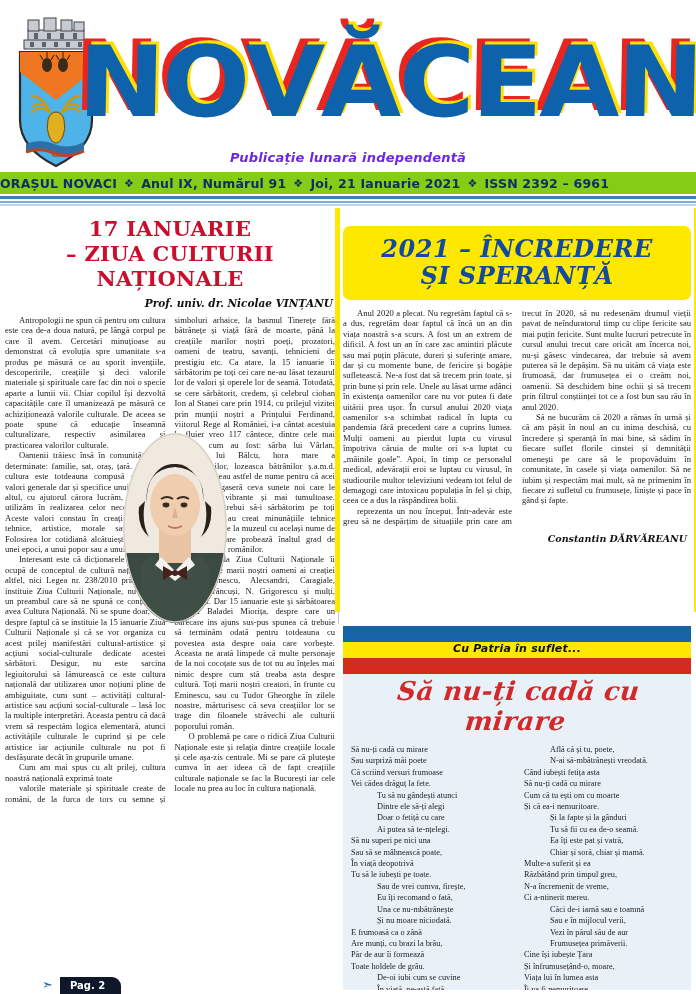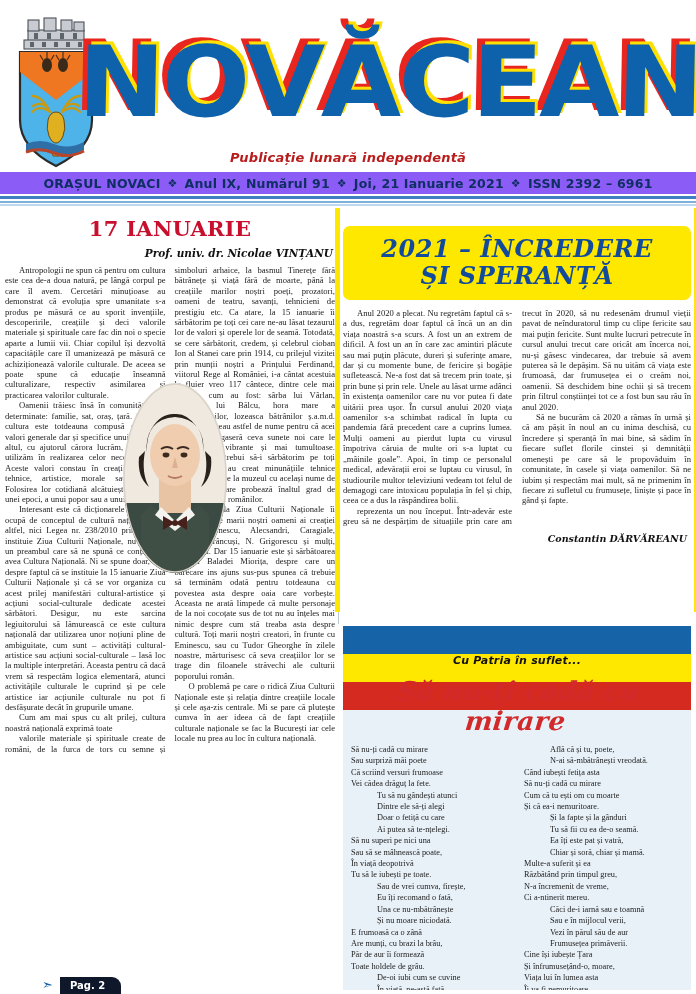--- a/index.html
+++ b/index.html
@@ -34,28 +34,28 @@
   }
   .logo-red   { color:#e8251f; left:-5px; top:-6px; }
   .logo-yellow{ color:#ffe000; left:3px;  top:-3px; }
   .logo-blue  { color:#0e62ac; left:0px;  top:0px;  }
 
   .tagline {
     position:absolute; left:0; right:0; top:150px;
     text-align:center;
     font-family:"DejaVu Sans", sans-serif;
     font-style: italic; font-weight: 700;
-    font-size: 13px; color:#b91c1c;
+    font-size: 13px; color:#6d28d9;
     letter-spacing:.2px;
   }
 
   .infobar {
     position:absolute; left:0; right:0; top:172px; height:22px;
-    background:#8b5cf6;
-    display:flex; align-items:center; justify-content:center;
+    background:#84cc16;
+    display:flex; align-items:center; justify-content:flex-start;
     font-family:"DejaVu Sans", sans-serif;
     font-weight:700; font-size:12.5px; color:#0f2e63;
     letter-spacing:.2px;
   }
   .infobar .sep { color:#0f2e63; margin:0 7px; font-size:11px; }
 
   .rule-stack { position:absolute; left:0; right:0; top:196px; height:10px; }
   .rule-stack i { display:block; width:100%; }
   .r1 { height:3px; background:#3f7fc1; }
   .r2 { height:2px; background:#ffffff; }
@@ -145,21 +145,21 @@
   .rail-l { left:-8px;  height:404px; }
   .rail-r { right:-8px; height:404px; }
 
   
   .poem-panel {
     position:absolute; left:343px; right:5px; top:418px; bottom:4px;
     background:#e8f1f8;
     overflow:hidden;
   }
   .flag { height:38px; }
-  .flag .band { height:28px; position:relative; }
+  .flag .band { height:16px; position:relative; }
   .band-blue   { background:#1763a8; }
   .band-yellow { background:#ffe800; }
   .band-red    { background:#d42a1f; }
   .flag-label {
     position:absolute; left:0; right:0; top:0; height:12px;
     display:flex; align-items:center; justify-content:center;
     font-family:"DejaVu Sans", sans-serif;
     font-style:italic; font-weight:700; font-size:11px;
     color:#121212; letter-spacing:.2px;
   }
@@ -283,20 +283,21 @@
 </div>
 
 <div class="content">
 
   <div class="vdiv"></div>
 
   <div class="col-left">
 
     <div class="hl-left">
       <div>17 IANUARIE</div>
+      <div>– ZIUA CULTURII NAȚIONALE</div>
     </div>
 
     <div class="byline-left">Prof. univ. dr. Nicolae VINȚANU</div>
 
     <div class="art two-col-l">
 
       <div class="portrait">
         <svg width="104" height="190" viewBox="0 0 104 190">
           <defs>
             <clipPath id="ov">

